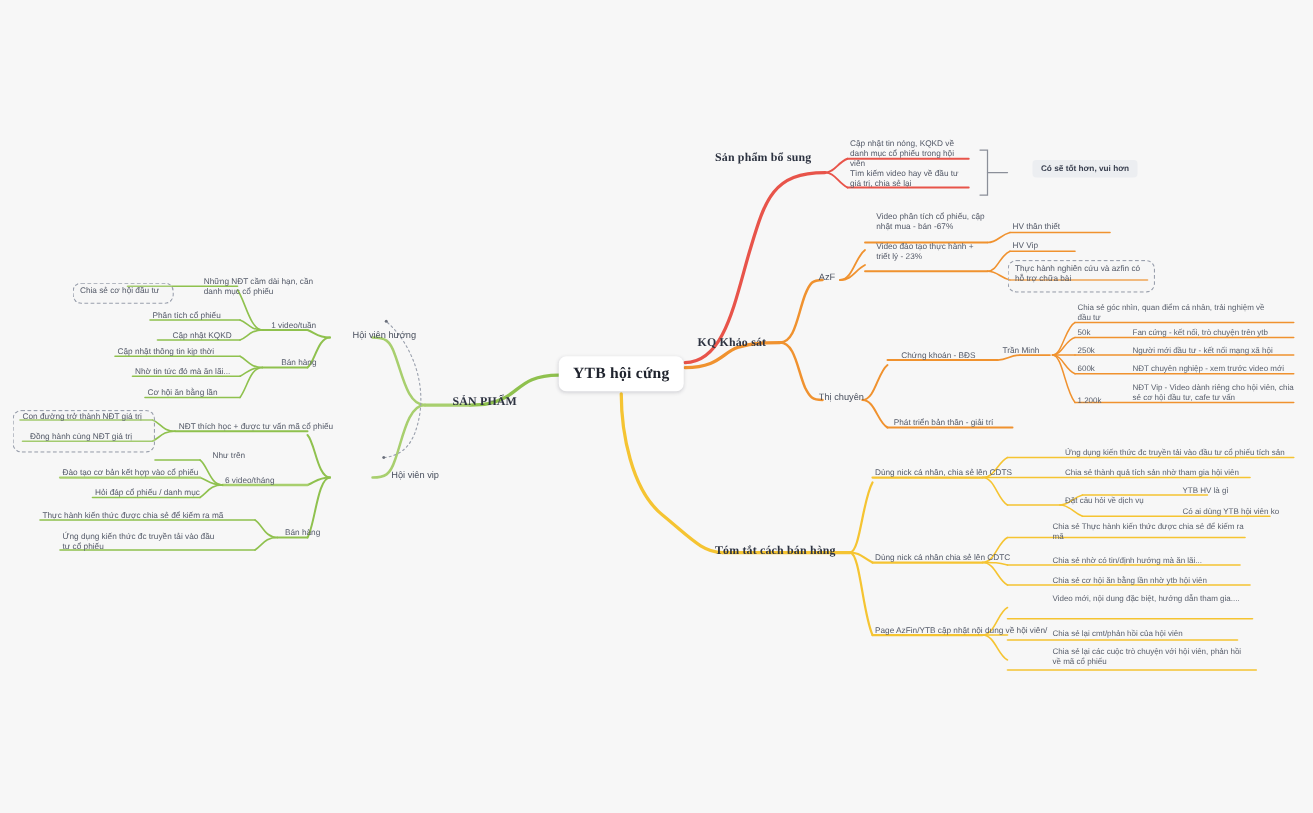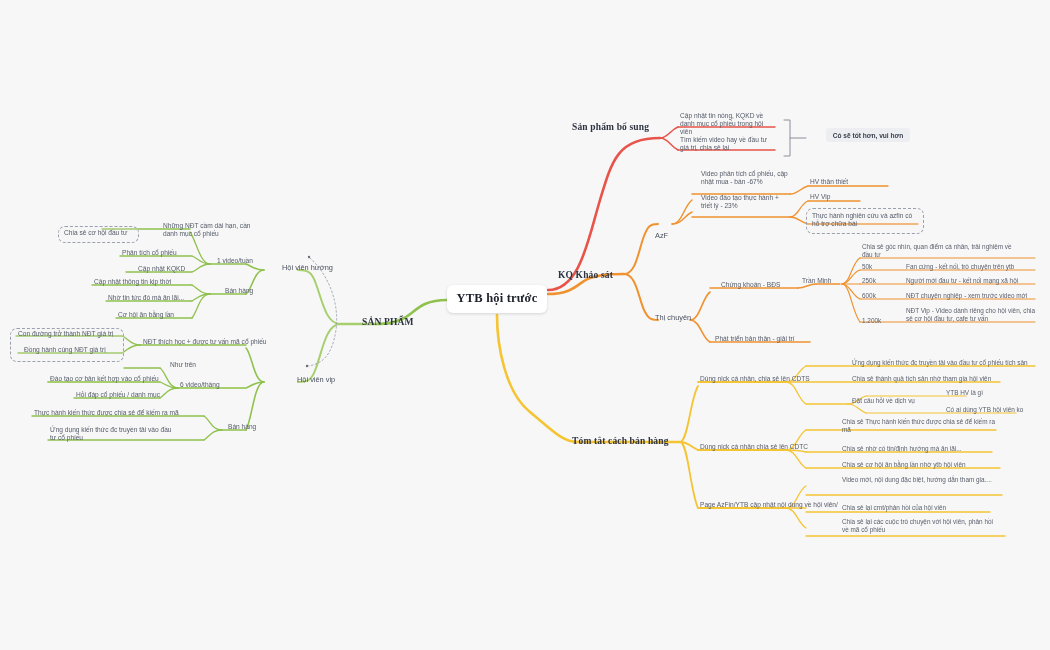--- a/index.html
+++ b/index.html
@@ -176,29 +176,29 @@
 
     <path d="M786 508 C 796 508 798 490 806 486" stroke="#f5c432" stroke-width="1.3"></path>
     <line x1="806" y1="495" x2="1002" y2="495" stroke="#f5c432" stroke-width="1.3"></line>
     <path d="M786 508 C 796 508 798 508 806 508" stroke="#f5c432" stroke-width="1.3"></path>
     <line x1="806" y1="512" x2="990" y2="512" stroke="#f5c432" stroke-width="1.3"></line>
     <path d="M786 508 C 796 508 798 524 806 528" stroke="#f5c432" stroke-width="1.3"></path>
     <line x1="806" y1="536" x2="1005" y2="536" stroke="#f5c432" stroke-width="1.3"></line>
   </g>
 </svg>
 
-<div class="node root">YTB hội trước</div>
+<div class="node root">YTB hội cứng</div>
 
 <div class="node l1" style="left:572px;top:122px;">Sản phẩm bổ sung</div>
 <div class="lbl l3 two" style="left:680px;top:112px;width:94px;">Cập nhật tin nóng, KQKD về danh mục cổ phiếu trong hội viên</div>
 <div class="lbl l3 two" style="left:680px;top:136px;width:94px;">Tìm kiếm video hay về đầu tư giá trị, chia sẻ lại</div>
 <div class="greybox" style="left:826px;top:128px;width:84px;height:14px;">Có sẽ tốt hơn, vui hơn</div>
 
 <div class="node l1" style="left:558px;top:270px;">KQ Khảo sát</div>
-<div class="lbl l2" style="left:655px;top:231px;">AzF</div>
+<div class="lbl l2" style="left:655px;top:217px;">AzF</div>
 <div class="lbl l2" style="left:655px;top:313px;">Thị chuyên</div>
 
 <div class="lbl l3 two" style="left:701px;top:170px;width:100px;">Video phân tích cổ phiếu, cập nhật mua - bán -67%</div>
 <div class="lbl l3 two" style="left:701px;top:194px;width:86px;">Video đào tạo thực hành + triết lý - 23%</div>
 <div class="lbl l3" style="left:810px;top:178px;">HV thân thiết</div>
 <div class="lbl l3" style="left:810px;top:193px;">HV Vip</div>
 <div class="dotbox" style="left:806px;top:208px;width:116px;height:24px;"></div>
 <div class="lbl l3 two" style="left:812px;top:212px;width:106px;">Thực hành nghiên cứu và azfin có hỗ trợ chữa bài</div>
 
 <div class="lbl l3" style="left:721px;top:281px;">Chứng khoán - BĐS</div>
@@ -210,21 +210,21 @@
 <div class="lbl l4" style="left:906px;top:263px;">Fan cứng -  kết nối, trò chuyện trên ytb</div>
 <div class="lbl l4" style="left:862px;top:277px;">250k</div>
 <div class="lbl l4" style="left:906px;top:277px;">Người mới đầu tư - kết nối mạng xã hội</div>
 <div class="lbl l4" style="left:862px;top:292px;">600k</div>
 <div class="lbl l4" style="left:906px;top:292px;">NĐT chuyên nghiệp - xem trước video mới</div>
 <div class="lbl l4" style="left:862px;top:317px;">1.200k</div>
 <div class="lbl l4 two" style="left:906px;top:307px;width:132px;">NĐT Vip - Video dành riêng cho hội viên, chia sẻ cơ hội đầu tư, cafe tư vấn</div>
 
 <div class="node l1" style="left:362px;top:317px;">SẢN PHẨM</div>
 <div class="lbl l2" style="left:282px;top:263px;">Hội viên hướng</div>
-<div class="lbl l2" style="left:297px;top:375px;">Hội viên vip</div>
+<div class="lbl l2" style="left:313px;top:375px;">Hội viên vip</div>
 
 <div class="lbl l3" style="left:217px;top:257px;">1 video/tuần</div>
 <div class="lbl l3" style="left:225px;top:287px;">Bán hàng</div>
 
 <div class="lbl l3 two" style="left:163px;top:222px;width:100px;">Những NĐT cầm dài hạn, cần danh mục cổ phiếu</div>
 <div class="lbl l3" style="left:122px;top:249px;">Phân tích cổ phiếu</div>
 <div class="lbl l3" style="left:138px;top:265px;">Cập nhật KQKD</div>
 <div class="dotbox" style="left:58px;top:226px;width:79px;height:15px;"></div>
 <div class="lbl l3" style="left:64px;top:229px;">Chia sẻ cơ hội đầu tư</div>
 

